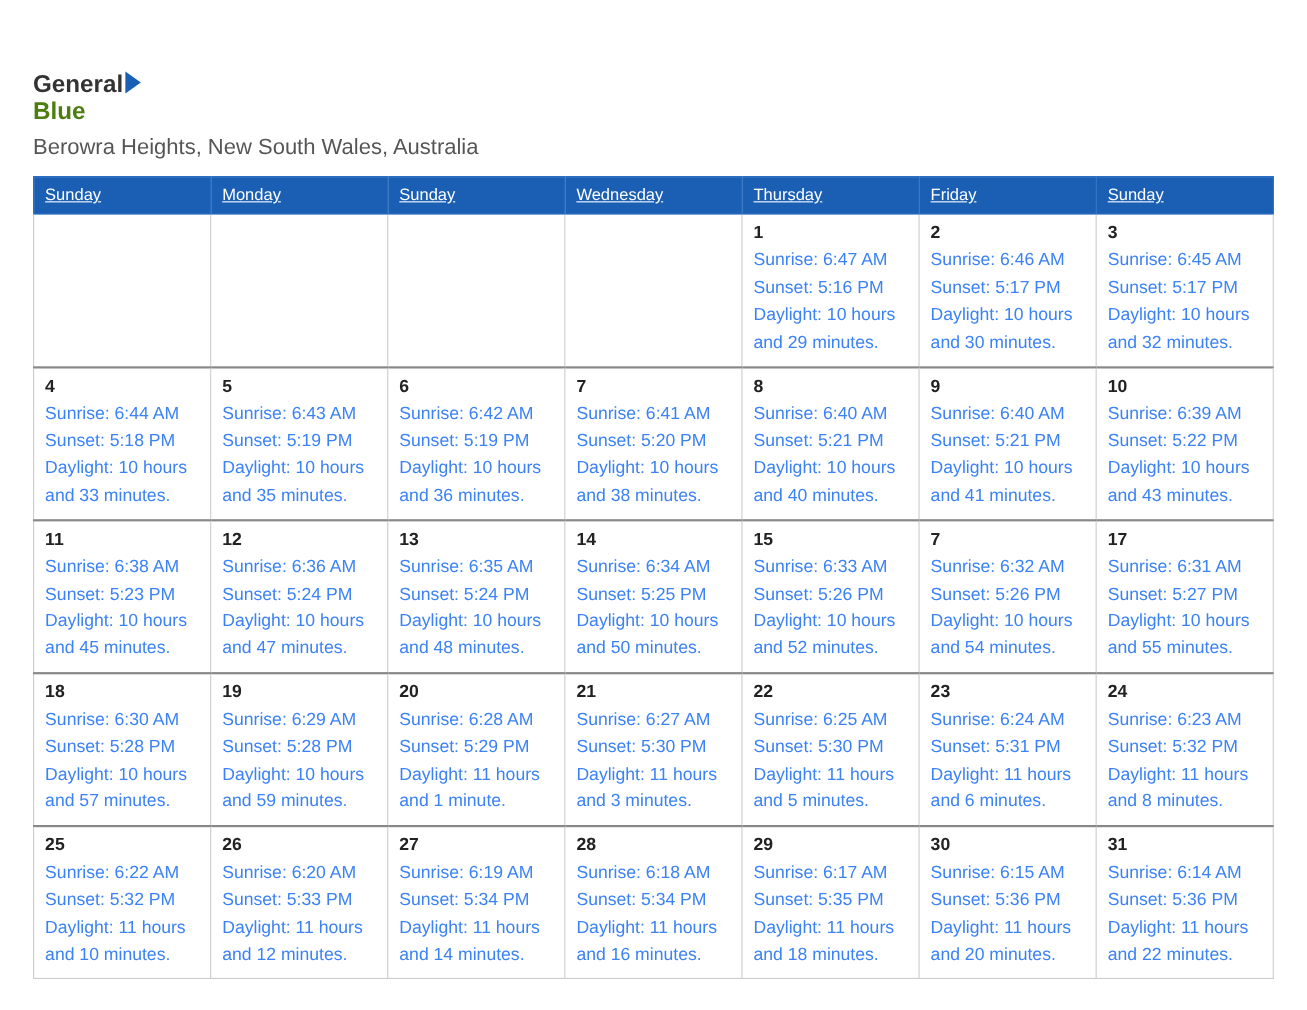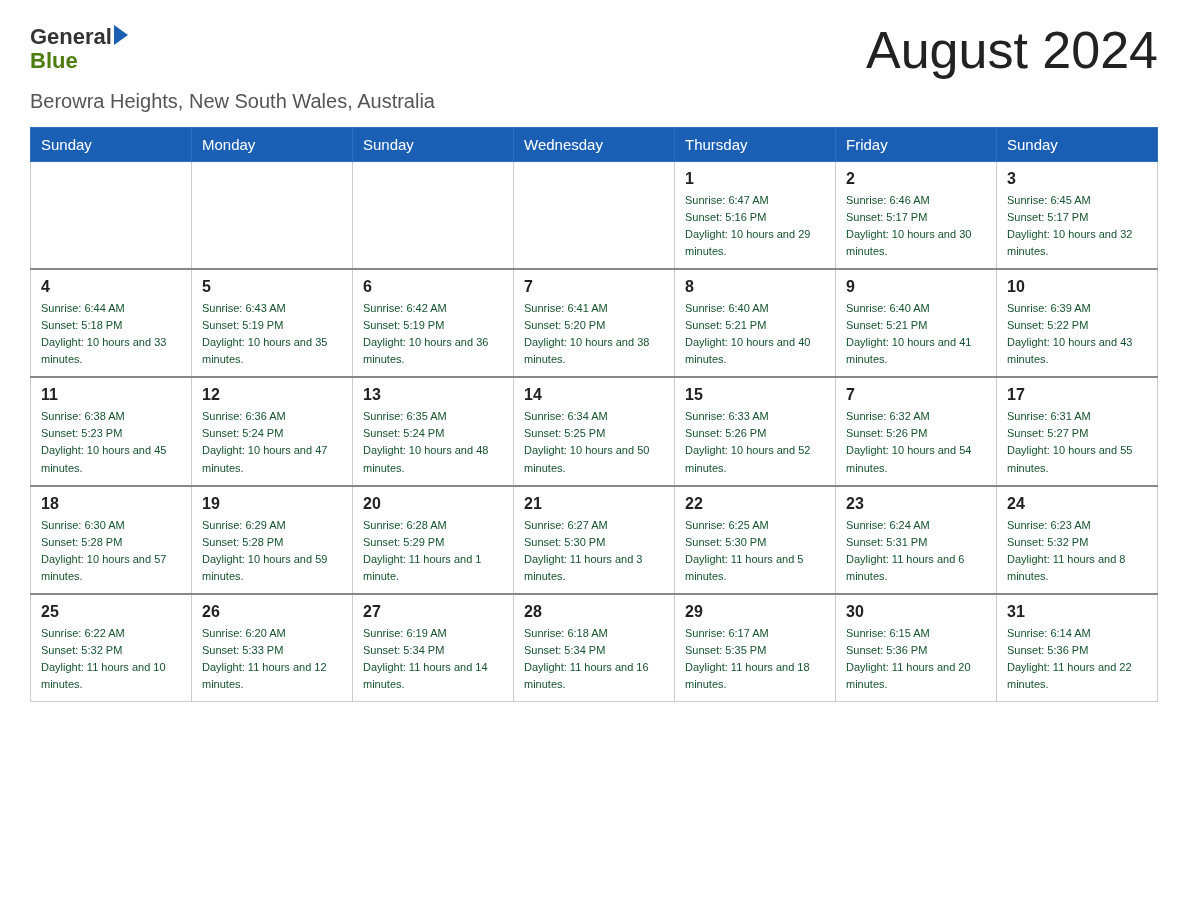--- a/index.html
+++ b/index.html
@@ -8,20 +8,21 @@
       background: #fff;
       width: 1188px;
       min-height: 918px;
       padding: 20px 30px;
     }
     .header-area {
       display: flex;
       justify-content: space-between;
       align-items: flex-start;
       margin-bottom: 10px;
+      margin-top: 40px;
     }
     .logo {
       display: flex;
       align-items: center;
       gap: 4px;
       padding-top: 5px;
     }
     .logo-text-general {
       font-size: 22px;
       font-weight: bold;
@@ -78,49 +79,47 @@
       background: #fff;
     }
     .day-number {
       font-size: 16px;
       font-weight: bold;
       color: #222;
       display: block;
       margin-bottom: 4px;
     }
     .day-info {
-      font-size: 11px;
-      color: #14532d;
+      font-size: 16px;
+      color: #3b82f6;
       line-height: 1.55;
     }
     .empty-cell {
       background: #fff;
     }
     tr:not(:first-child) td {
       border-top: 2px solid #888;
     }
     .calendar-table thead tr th {
       border: 1px solid #2a6fc4;
+      text-decoration: underline;
     }
   </style>
 </head>
 <body>
 
 <div class="header-area">
   <div class="logo">
     <div style="display:flex; flex-direction:column; line-height:1.1;">
       <div style="display:flex; align-items:center;">
         <span class="logo-text-general">General</span>
         <div class="logo-triangle"></div>
       </div>
       <span class="logo-text-blue">Blue</span>
     </div>
-  </div>
-  <div style="text-align:right;">
-    <div class="month-title">August 2024</div>
   </div>
 </div>
 
 <div class="location-title">Berowra Heights, New South Wales, Australia</div>
 
 <table class="calendar-table">
   <thead>
     <tr id="header-row">
     <th>Sunday</th>
         <th>Monday</th>

